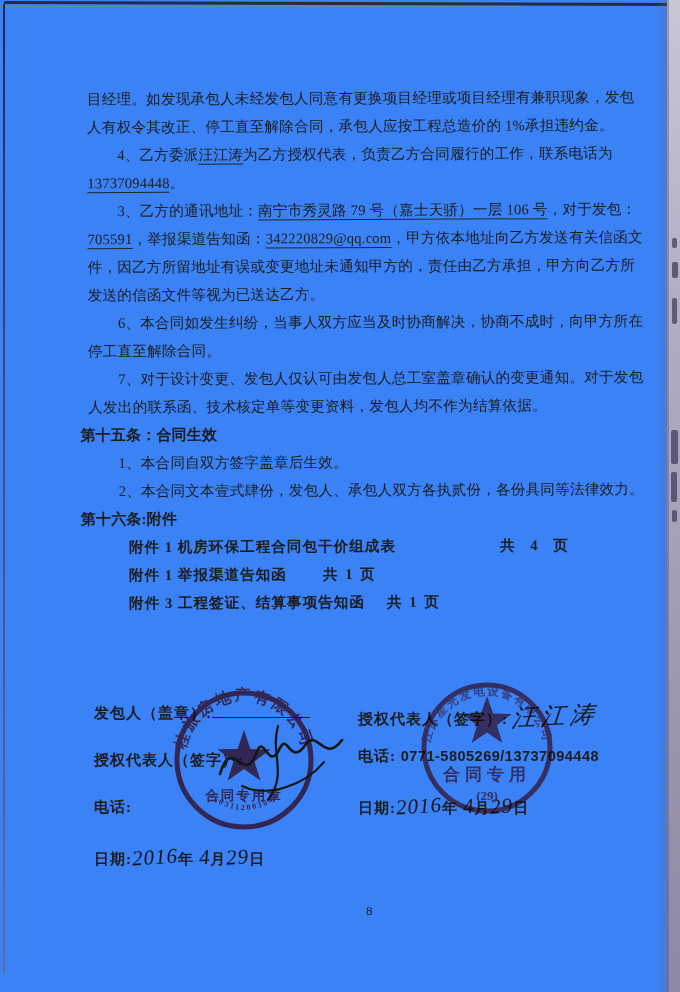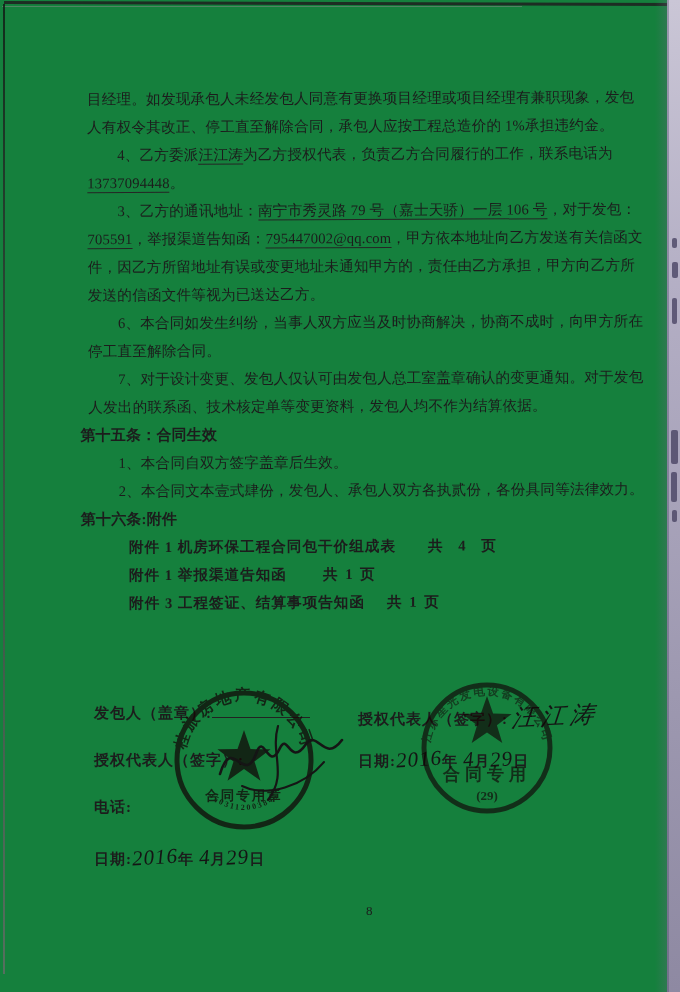--- a/index.html
+++ b/index.html
@@ -1,17 +1,17 @@
 <!DOCTYPE html>
 <html><head>
 <meta charset="utf-8">
 <style>
   html,body{margin:0;padding:0;}
   body{background:#6b677a;width:680px;height:992px;overflow:hidden;}
-  .page{position:relative;width:680px;height:992px;background:#15803d;overflow:hidden;
+  .page{position:relative;width:680px;height:992px;background:#3b82f6;overflow:hidden;
         font-family:"Liberation Serif","DejaVu Serif",serif;color:#1c1c1c;}
 
   
   .edge-top{position:absolute;left:4px;top:2px;width:672px;height:3px;background:#1e1e1e;
             transform:rotate(0.15deg);opacity:.85;}
   .edge-top2{position:absolute;left:2px;top:6px;width:520px;height:1px;background:#8a8a8a;opacity:.5;}
   .edge-left{position:absolute;left:3px;top:4px;width:2px;height:970px;
              background:linear-gradient(#101010,#3c3c3c 40%,#6a6a6a);opacity:.75;}
   .curl{position:absolute;right:13px;top:0;width:12px;height:992px;
         background:linear-gradient(90deg,rgba(110,105,130,0),rgba(110,105,130,.28));}
@@ -26,21 +26,21 @@
   .s5{right:3px;top:472px;width:6px;height:30px;}
   .s6{right:3px;top:510px;width:5px;height:12px;}
 
   
   .content{position:absolute;left:88px;top:84px;width:556px;transform:rotate(-0.25deg);}
   .ln{margin:0;height:28px;line-height:28px;font-size:14.6px;white-space:nowrap;letter-spacing:.2px;}
   .ind{text-indent:30px;}
   .head{font-weight:bold;margin-left:-8px;font-size:15px;}
   .u{border-bottom:1.4px solid #252525;padding-bottom:1px;}
   .attach{margin-left:40px;font-weight:600;letter-spacing:1px;}
-  .gap1{margin-left:32px;letter-spacing:6px;}
+  .gap1{margin-left:104px;letter-spacing:6px;}
   .gap2{margin-left:36px;letter-spacing:2px;}
   .gap3{margin-left:22px;letter-spacing:2px;}
 
   
   .sig{position:absolute;font-size:15px;font-weight:600;letter-spacing:1px;white-space:nowrap;}
   .sig-left{left:94px;top:704px;}
   .sig-right{left:358px;top:700px;}
   .sig-row{height:47px;}
   .fill-line{display:inline-block;width:98px;border-bottom:1.5px solid #222;height:13px;}
   .company{border-bottom:1.5px solid #222;padding-bottom:1px;letter-spacing:.5px;}
@@ -77,21 +77,21 @@
   <div class="smudge s4"></div>
   <div class="smudge s5"></div>
   <div class="smudge s6"></div>
 
   <div class="content">
     <p class="ln"><span>目经理。如发现承包人未经发包人同意有更换项目经理或项目经理有兼职现象，发包</span></p>
     <p class="ln"><span>人有权令其改正、停工直至解除合同，承包人应按工程总造价的 1%承担违约金。</span></p>
     <p class="ln ind"><span>4、乙方委派</span><span class="u">汪江涛</span><span>为乙方授权代表，负责乙方合同履行的工作，联系电话为</span></p>
     <p class="ln"><span class="u">13737094448</span><span>。</span></p>
     <p class="ln ind"><span>3、乙方的通讯地址：</span><span class="u">南宁市秀灵路 79 号（嘉士天骄）一层 106 号</span><span>，对于发包：</span></p>
-    <p class="ln"><span class="u">705591</span><span>，举报渠道告知函：</span><span class="u">795447002@qq.com</span><span>，甲方依本地址向乙方发送有关信函文</span></p>
+    <p class="ln"><span class="u">705591</span><span>，举报渠道告知函：</span><span class="u">342220829@qq.com</span><span>，甲方依本地址向乙方发送有关信函文</span></p>
     <p class="ln"><span>件，因乙方所留地址有误或变更地址未通知甲方的，责任由乙方承担，甲方向乙方所</span></p>
     <p class="ln"><span>发送的信函文件等视为已送达乙方。</span></p>
     <p class="ln ind"><span>6、本合同如发生纠纷，当事人双方应当及时协商解决，协商不成时，向甲方所在</span></p>
     <p class="ln"><span>停工直至解除合同。</span></p>
     <p class="ln ind"><span>7、对于设计变更、发包人仅认可由发包人总工室盖章确认的变更通知。对于发包</span></p>
     <p class="ln"><span>人发出的联系函、技术核定单等变更资料，发包人均不作为结算依据。</span></p>
 
     <p class="ln head">第十五条：合同生效</p>
     <p class="ln ind"><span>1、本合同自双方签字盖章后生效。</span></p>
     <p class="ln ind"><span>2、本合同文本壹式肆份，发包人、承包人双方各执贰份，各份具同等法律效力。</span></p>
@@ -114,20 +114,24 @@
     </div>
     <div class="sig-row">
       <span>日期:</span><span class="hw">2016</span><span>年</span>
       <span class="hw">4</span><span>月</span><span class="hw">29</span><span>日</span>
     </div>
   </div>
 
   <div class="sig sig-right">
     <div class="sig-row">
       <span>授权代表人（签字）:</span><span class="hw-name">汪江涛</span>
+    </div>
+    <div class="sig-row">
+      <span>电话:</span>
+      <span class="phone-val">0771-5805269/13737094448</span>
     </div>
     <div class="sig-row">
       <span>日期:</span><span class="hw">2016</span><span>年</span>
       <span class="hw">4</span><span>月</span><span class="hw">29</span><span>日</span>
     </div>
   </div>
 
   <svg class="stamp stamp-left" width="152" height="152" viewBox="0 0 152 152">
     <defs>
       <path id="arcLT" d="M 20,98 A 60 60 0 1 1 132,98"></path>

